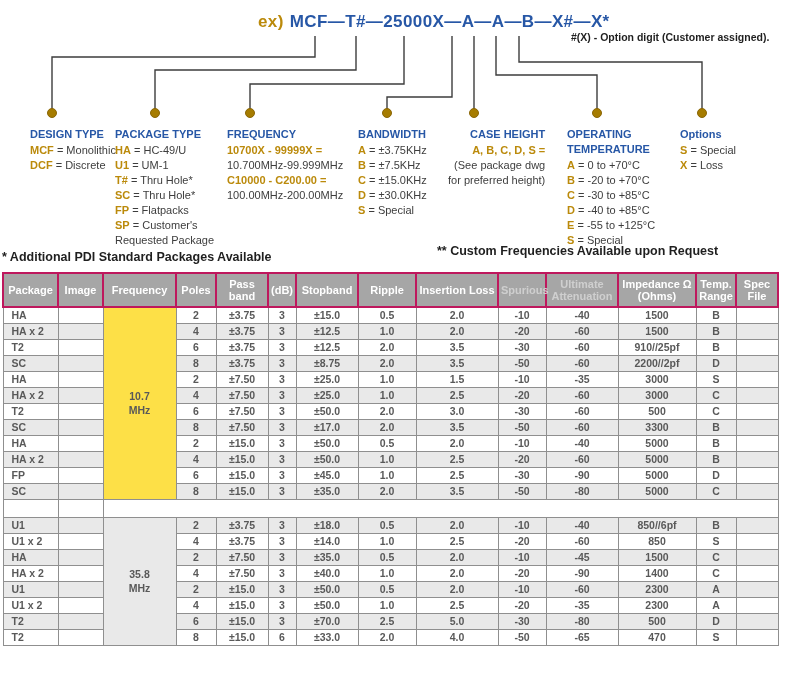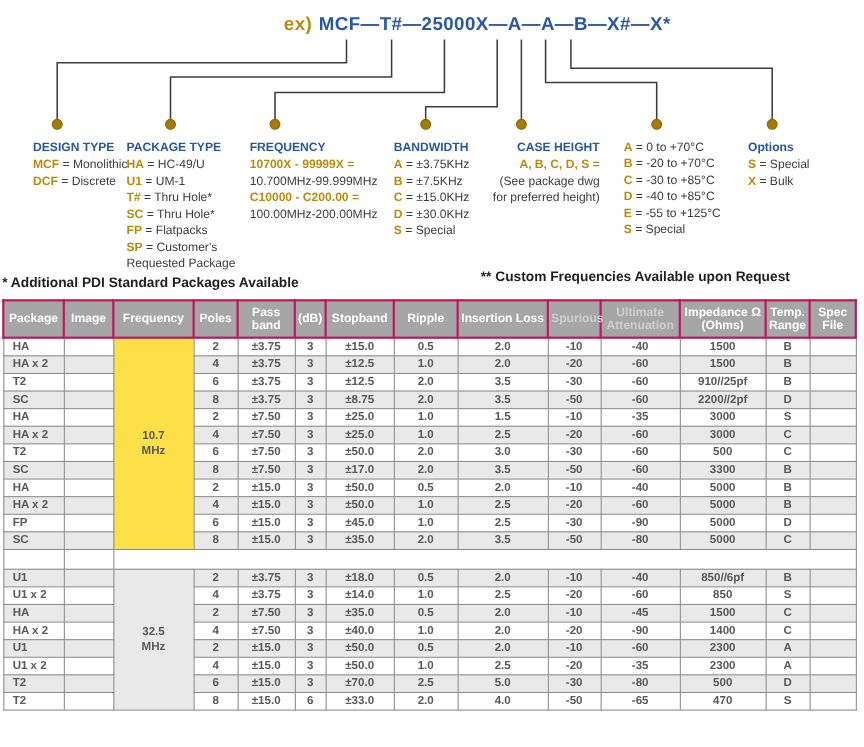--- a/index.html
+++ b/index.html
@@ -51,20 +51,21 @@
   table.spec tr.sep td{background:#fff; height:18px;}
 </style>
 </head>
 <body>
 
 <div class="pn">
   <span class="prefix">ex)</span><span class="code">MCF—T#—25000X—A—A—B—X#—X*</span>
 </div>
 
 <div class="annotations">
+  <div>#(X) - Option digit (Customer assigned).</div>
 </div>
 
 <svg class="connectors" width="785" height="130" viewBox="0 0 785 130">
   <path d="M315,36 L315,57 L52,57 L52,109"></path>
   <path d="M356,36 L356,70 L155,70 L155,109"></path>
   <path d="M404,36 L404,84 L250,84 L250,109"></path>
   <path d="M452,36 L452,97 L387,97 L387,109"></path>
   <path d="M474,36 L474,109"></path>
   <path d="M496,36 L496,75 L597,75 L597,109"></path>
   <path d="M519,36 L519,62 L702,62 L702,109"></path>
@@ -108,31 +109,33 @@
       <div class="legend-line"><span class="g">D</span> <span class="d">= ±30.0KHz</span></div>
       <div class="legend-line"><span class="g">S</span> <span class="d">= Special</span></div>
     </div>
     <div class="legend-col" style="left: 448px; text-align: right;">
       <div class="legend-title">CASE HEIGHT</div>
       <div class="legend-line"><span class="g">A, B, C, D, S =</span></div>
       <div class="legend-line"><span class="d">(See package dwg</span></div>
       <div class="legend-line"><span class="d">for preferred height)</span></div>
     </div>
     <div class="legend-col" style="left: 567px;">
+      <div class="legend-title">OPERATING
+TEMPERATURE</div>
       <div class="legend-line"><span class="g">A</span> <span class="d">= 0 to +70°C</span></div>
       <div class="legend-line"><span class="g">B</span> <span class="d">= -20 to +70°C</span></div>
       <div class="legend-line"><span class="g">C</span> <span class="d">= -30 to +85°C</span></div>
       <div class="legend-line"><span class="g">D</span> <span class="d">= -40 to +85°C</span></div>
       <div class="legend-line"><span class="g">E</span> <span class="d">= -55 to +125°C</span></div>
       <div class="legend-line"><span class="g">S</span> <span class="d">= Special</span></div>
     </div>
     <div class="legend-col" style="left: 680px;">
       <div class="legend-title">Options</div>
       <div class="legend-line"><span class="g">S</span> <span class="d">= Special</span></div>
-      <div class="legend-line"><span class="g">X</span> <span class="d">= Bulk</span></div>
+      <div class="legend-line"><span class="g">X</span> <span class="d">= Loss</span></div>
     </div>
   </div>
 
 <div id="footnote-left" class="footnote">* Additional PDI Standard Packages Available</div>
 <div id="footnote-right" class="footnote">** Custom Frequencies Available upon Request</div>
 
 <table class="spec">
   <colgroup id="spec-cols">
       <col style="width: 55px;">
       <col style="width: 45px;">
@@ -351,21 +354,21 @@
         <td></td>
       </tr>
       <tr class="sep">
         <td></td>
         <td></td>
         <td colspan="12"></td>
       </tr>
       <tr class="odd">
         <td class="pkg">U1</td>
         <td></td>
-        <td class="freq" rowspan="8">32.5
+        <td class="freq" rowspan="8">35.8
 MHz</td>
         <td>2</td>
         <td>±3.75</td>
         <td>3</td>
         <td>±18.0</td>
         <td>0.5</td>
         <td>2.0</td>
         <td>-10</td>
         <td>-40</td>
         <td>850//6pf</td>

